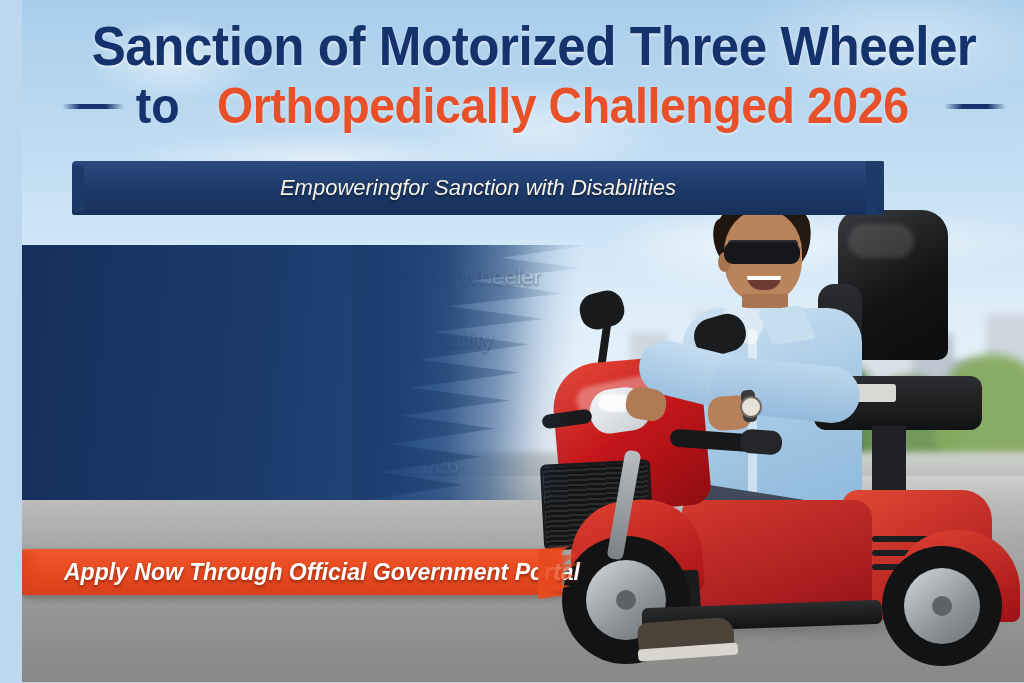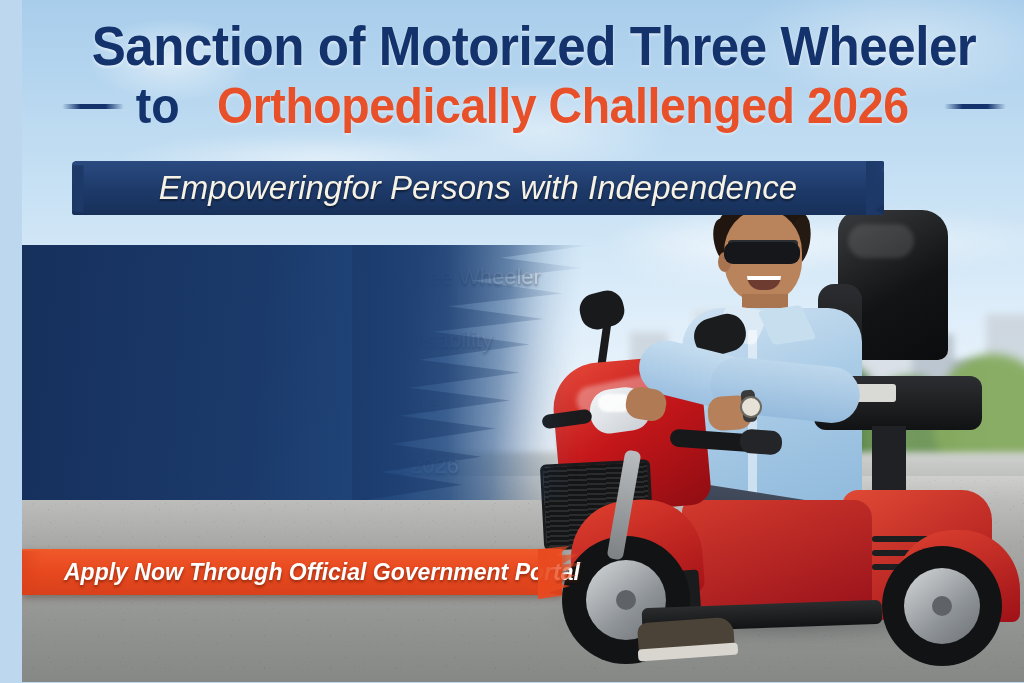--- a/index.html
+++ b/index.html
@@ -211,21 +211,21 @@
     clip-path:polygon(30% 0,100% 0,100% 100%,10% 92%,46% 60%,6% 40%);
   }
   .subband:after{
     content:"";position:absolute;right:-22px;top:-3px;width:40px;height:60px;
     background:linear-gradient(90deg,#1d3968 0%, rgba(29,57,104,.75) 45%, rgba(29,57,104,0) 100%);
     clip-path:polygon(0 6%,52% 0,38% 24%,72% 18%,46% 44%,80% 40%,40% 64%,66% 70%,22% 86%,48% 96%,0 100%);
   }
   .subtext{
     position:absolute;left:0;top:0;width:812px;height:54px;
     display:flex;align-items:center;justify-content:center;
-    color:#f6f2e6;font-style:italic;font-size:33px;white-space:nowrap;
+    color:#f6f2e6;font-style:italic;font-size:22px;white-space:nowrap;
     text-shadow:0 2px 2px rgba(0,0,0,.45);
   }
   .subtext b{font-weight:bold;color:#ffffff;}
 
   .bullets{
     position:absolute;left:0;top:245px;width:560px;height:255px;z-index:6;
     background:linear-gradient(95deg,#16305c 0%,#1b3a6b 42%,#21477d 68%,rgba(36,79,134,.86) 84%,rgba(40,86,142,0) 100%);
     -webkit-mask-image:linear-gradient(90deg,#000 0%,#000 62%,rgba(0,0,0,.94) 76%,rgba(0,0,0,.55) 88%,rgba(0,0,0,0) 100%);
             mask-image:linear-gradient(90deg,#000 0%,#000 62%,rgba(0,0,0,.94) 76%,rgba(0,0,0,.55) 88%,rgba(0,0,0,0) 100%);
   }
@@ -374,21 +374,21 @@
       <span class="dash"></span>
       <span class="l2a">to</span>
       <span class="l2b">Orthopedically Challenged 2026</span>
       <span class="dash"></span>
     </span>
   </div>
 
   <div class="subband">
     <div class="subtext">
       <span>Empowering </span>
-        <span> for Persons with Independence</span>
+        <span> for Sanction with Disabilities</span>
     </div>
   </div>
 
   <div class="bullets"></div>
   <div class="brushedge"></div>
   <div class="sep s1"></div>
   <div class="sep s2"></div>
   <div class="sep s3"></div>
 
   <div class="brow r1">

